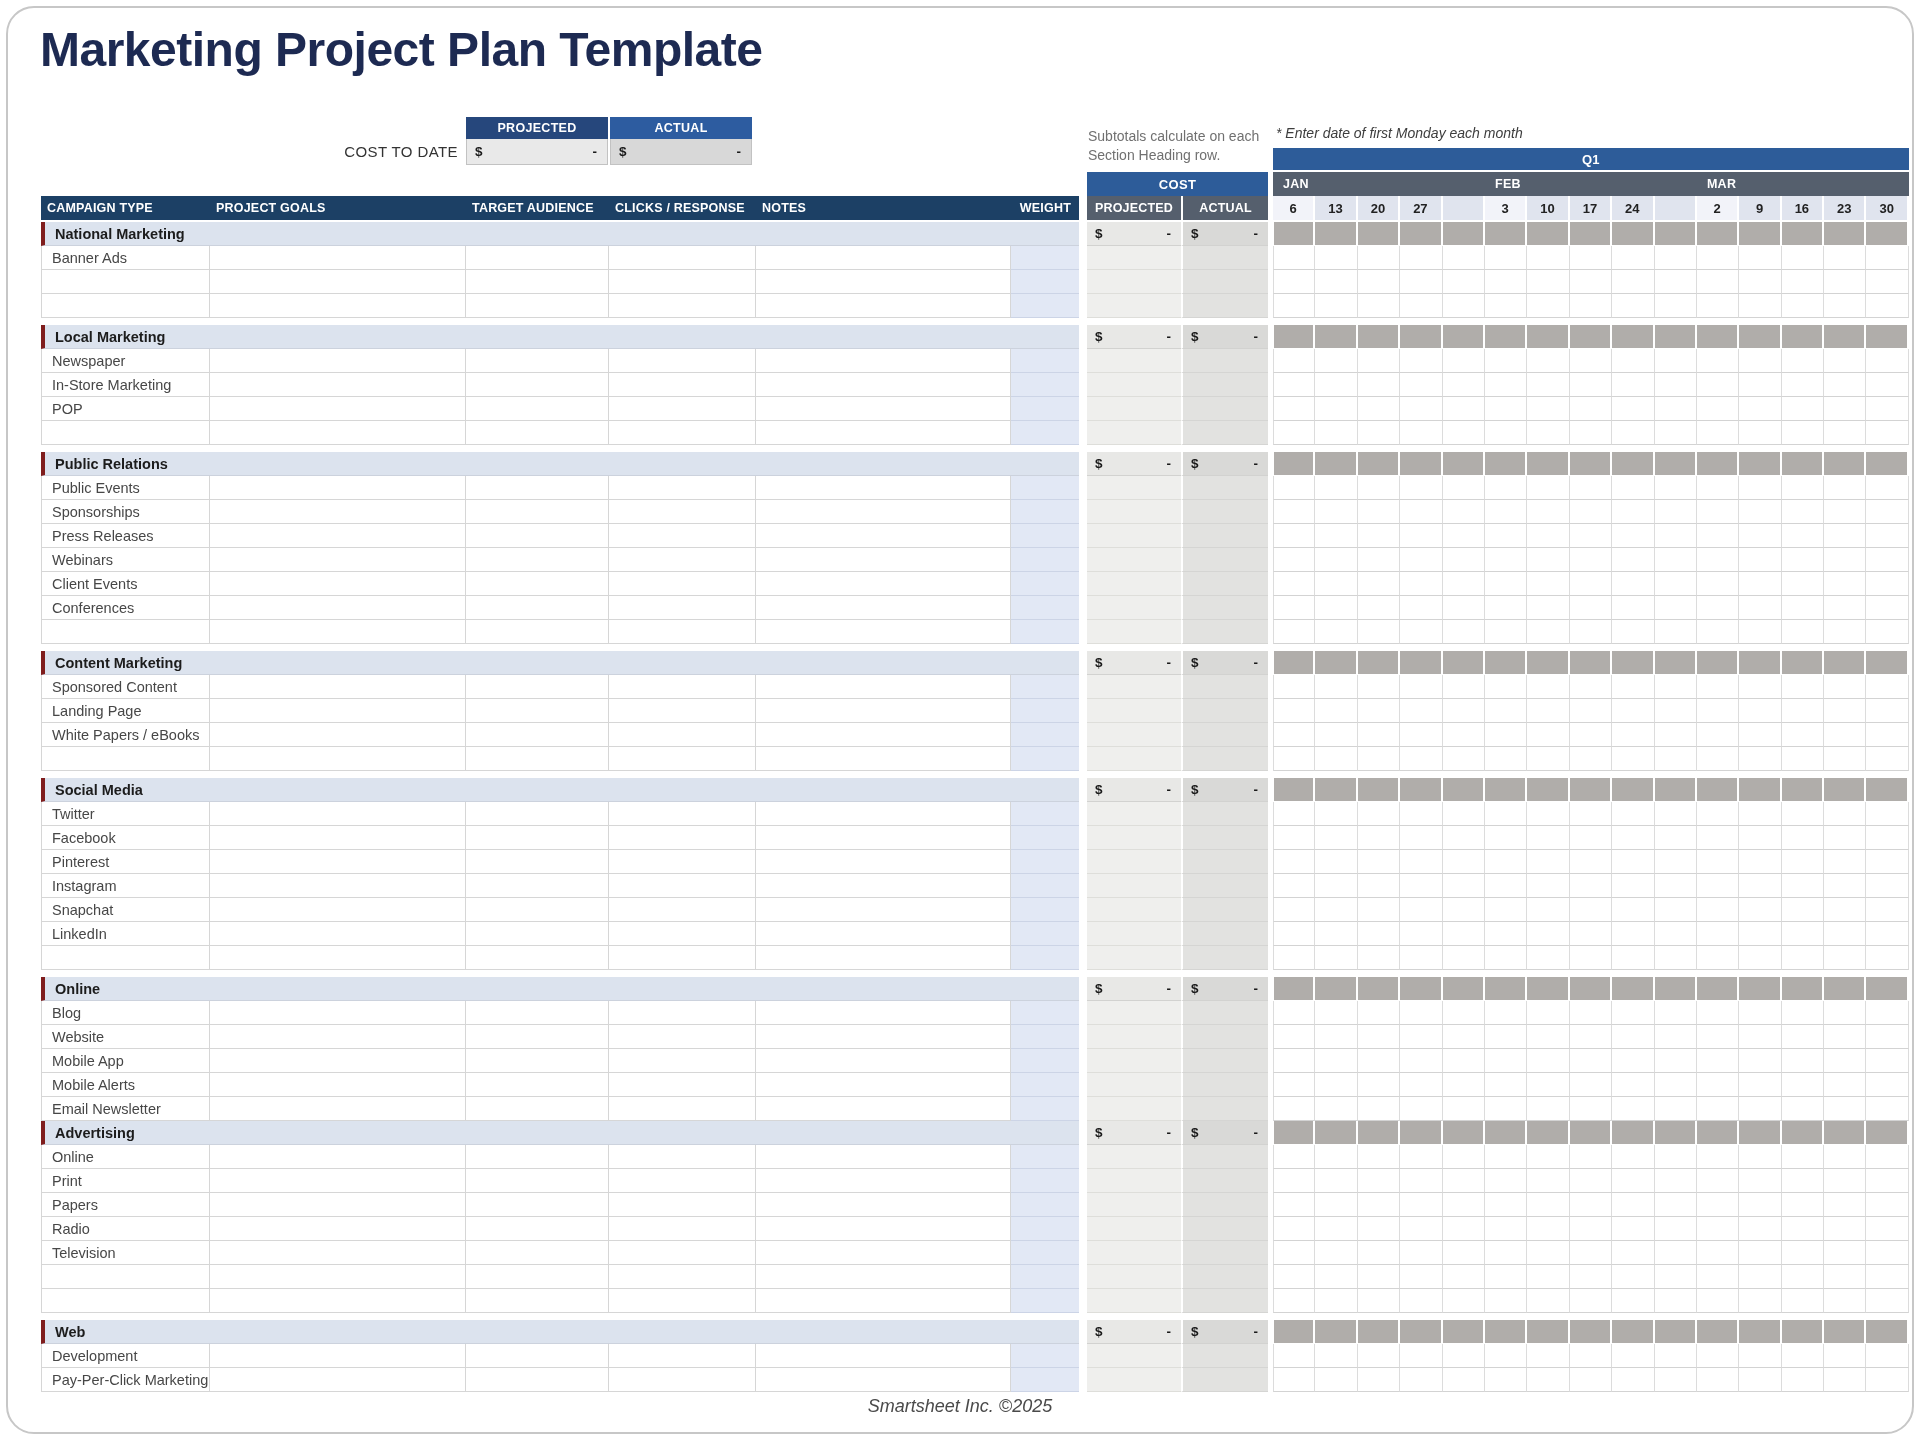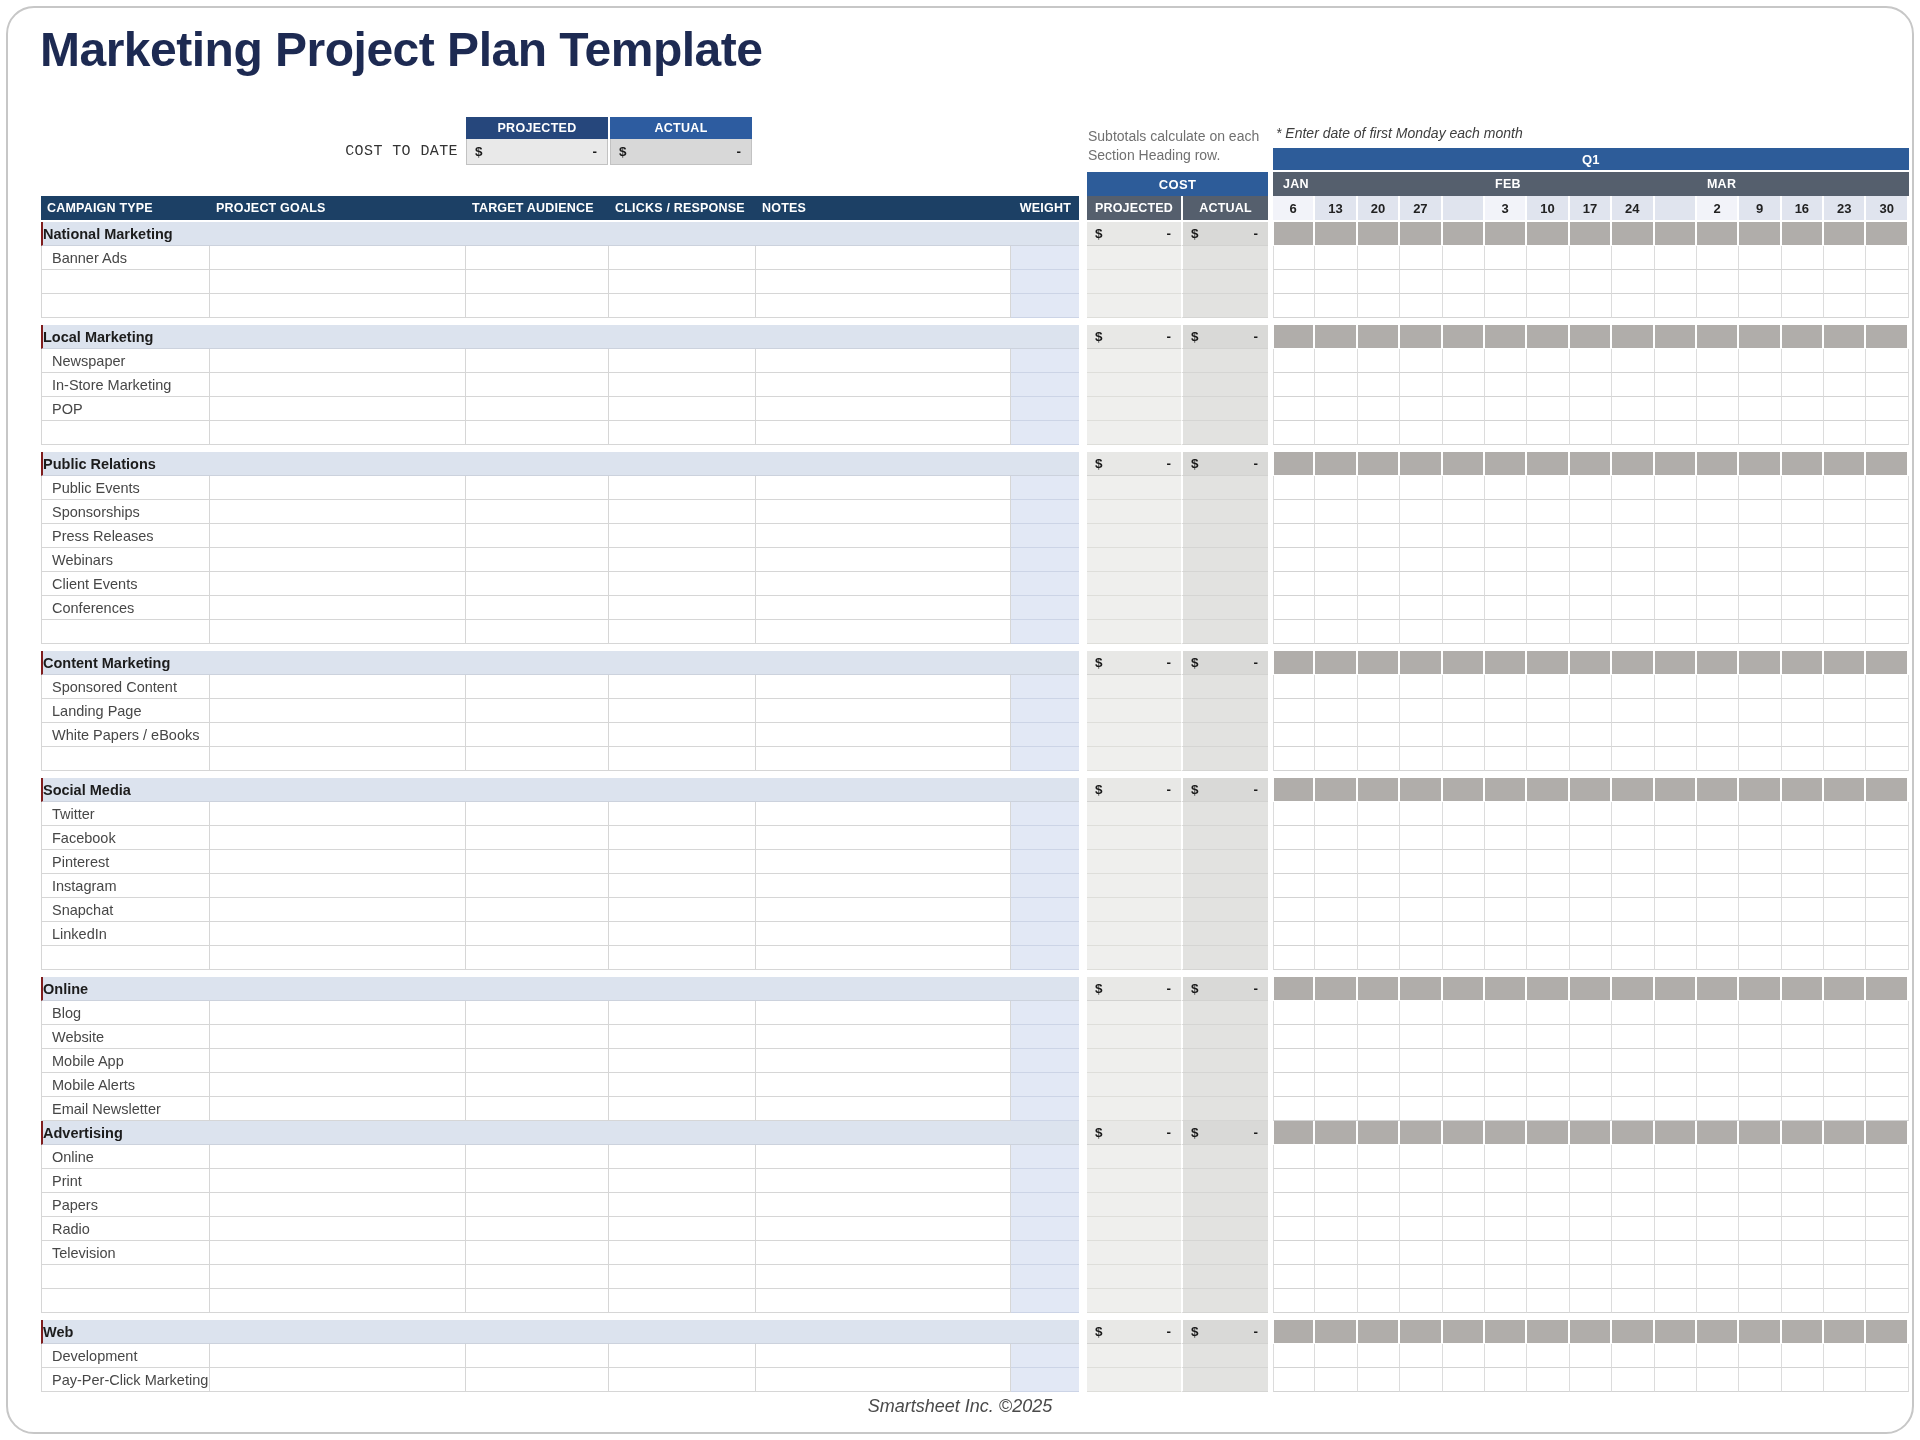--- a/index.html
+++ b/index.html
@@ -5,21 +5,21 @@
   * { margin:0; padding:0; box-sizing:border-box; }
   html,body { background:#fff; }
   body { font-family:"Liberation Sans", sans-serif; }
   .screen { position:relative; width:1920px; height:1440px; background:#fff; overflow:hidden; }
   .frame { position:absolute; left:6px; top:6px; right:6px; bottom:6px; border:2px solid #c7c7c7; border-radius:28px; background:#fff; }
 
   .title { position:absolute; left:40px; top:22px; font-size:48px; font-weight:700; color:var(--title-navy,#1d2a52); letter-spacing:-0.5px; }
 
   
   .ctd { position:absolute; left:290px; top:117px; display:flex; align-items:flex-end; }
-  .ctd-label { width:168px; text-align:right; font-size:15px; color:#333; letter-spacing:.4px; line-height:26px; margin-right:8px; white-space:nowrap;font-family:Liberation Mono, monospace; }
+  .ctd-label { width:168px; text-align:right; font-size:15px; color:#333; letter-spacing:.4px; line-height:26px; margin-right:8px; white-space:nowrap; }
   .ctd-box { width:142px; margin-right:2px; }
   .ctd-head { height:22px; line-height:22px; text-align:center; color:#fff; font-size:12.5px; font-weight:700; letter-spacing:.3px; }
   .ctd-head.proj { background:var(--cost-projected-header,#26477c); }
   .ctd-head.act { background:var(--cost-actual-header,#2d5ca0); }
   .ctd-val { height:26px; display:flex; justify-content:space-between; align-items:center; padding:0 10px 0 8px; font-size:13.5px; font-weight:700; color:#1a1a1a; border:1px solid #c2c2c2; border-top:none; }
   .ctd-val.proj { background:#e9e9e9; }
   .ctd-val.act { background:#d8d8d8; }
 
   .note-subtotals { position:absolute; left:1088px; top:127px; width:192px; font-size:14px; line-height:19px; color:#707070; }
   .note-monday { position:absolute; left:1276px; top:125px; font-size:14px; font-style:italic; color:#3d3d3d; }
@@ -41,21 +41,21 @@
   .monthcell { grid-column:span 5; background:var(--slate,#555f6d); color:#fff; font-weight:700; font-size:12.5px; display:flex; align-items:center; padding-left:10px; letter-spacing:.3px; }
 
   .hnavy { background:var(--header-navy,#1c4065); color:#fff; font-weight:700; font-size:12.5px; letter-spacing:.2px; padding-left:6px; white-space:nowrap; }
   .hnavy.right { justify-content:flex-end; padding-left:0; padding-right:8px; }
   .hslate { background:var(--slate,#555f6d); color:#fff; font-weight:700; font-size:12.5px; justify-content:center; letter-spacing:.2px; }
   .hslate.act { border-left:2px solid #fff; }
   .datehead { background:var(--date-head,#e0e4ee); font-weight:700; font-size:13px; color:#222; justify-content:center; border-right:2px solid #fff; }
   .datehead.first { background:var(--date-head-first,#f2f3f9); }
 
   
-  .sec-left { grid-column:span 6; background:var(--section-bg,#dce3ee); font-weight:700; font-size:14.5px; color:#1c1c1c; border-bottom:1px solid #ccd2dd; border-left:2px solid #7f1d1d; }
+  .sec-left { grid-column:span 6; background:var(--section-bg,#dce3ee); font-weight:700; font-size:14.5px; color:#1c1c1c; padding-left:10px; border-bottom:1px solid #ccd2dd; border-left:4px solid #7f1d1d; }
   .sec-proj { background:#e8e8e6; border-bottom:1px solid #d2d2d0; }
   .sec-act { background:#d9d9d7; border-left:2px solid #fff; border-bottom:1px solid #d2d2d0; }
   .sec-date { background:var(--section-date-gray,#b0adaa); border-right:2px solid #fff; border-bottom:1px solid #fff; }
   .sec-date.first { border-left:1px solid #fff; }
 
   .money { justify-content:space-between; padding:0 10px 0 8px; font-size:13.5px; font-weight:700; color:#1a1a1a; }
 
   .it-label { background:#fff; font-size:14.5px; color:#474747; padding-left:10px; border-right:1px solid #d6d6d6; border-bottom:1px solid #d6d6d6; border-left:1px solid #d6d6d6; white-space:nowrap; }
   .it-plain { background:#fff; border-right:1px solid #d6d6d6; border-bottom:1px solid #d6d6d6; }
   .it-weight { background:var(--weight-band,#e2e8f5); border-bottom:1px solid #ccd4e6; }

